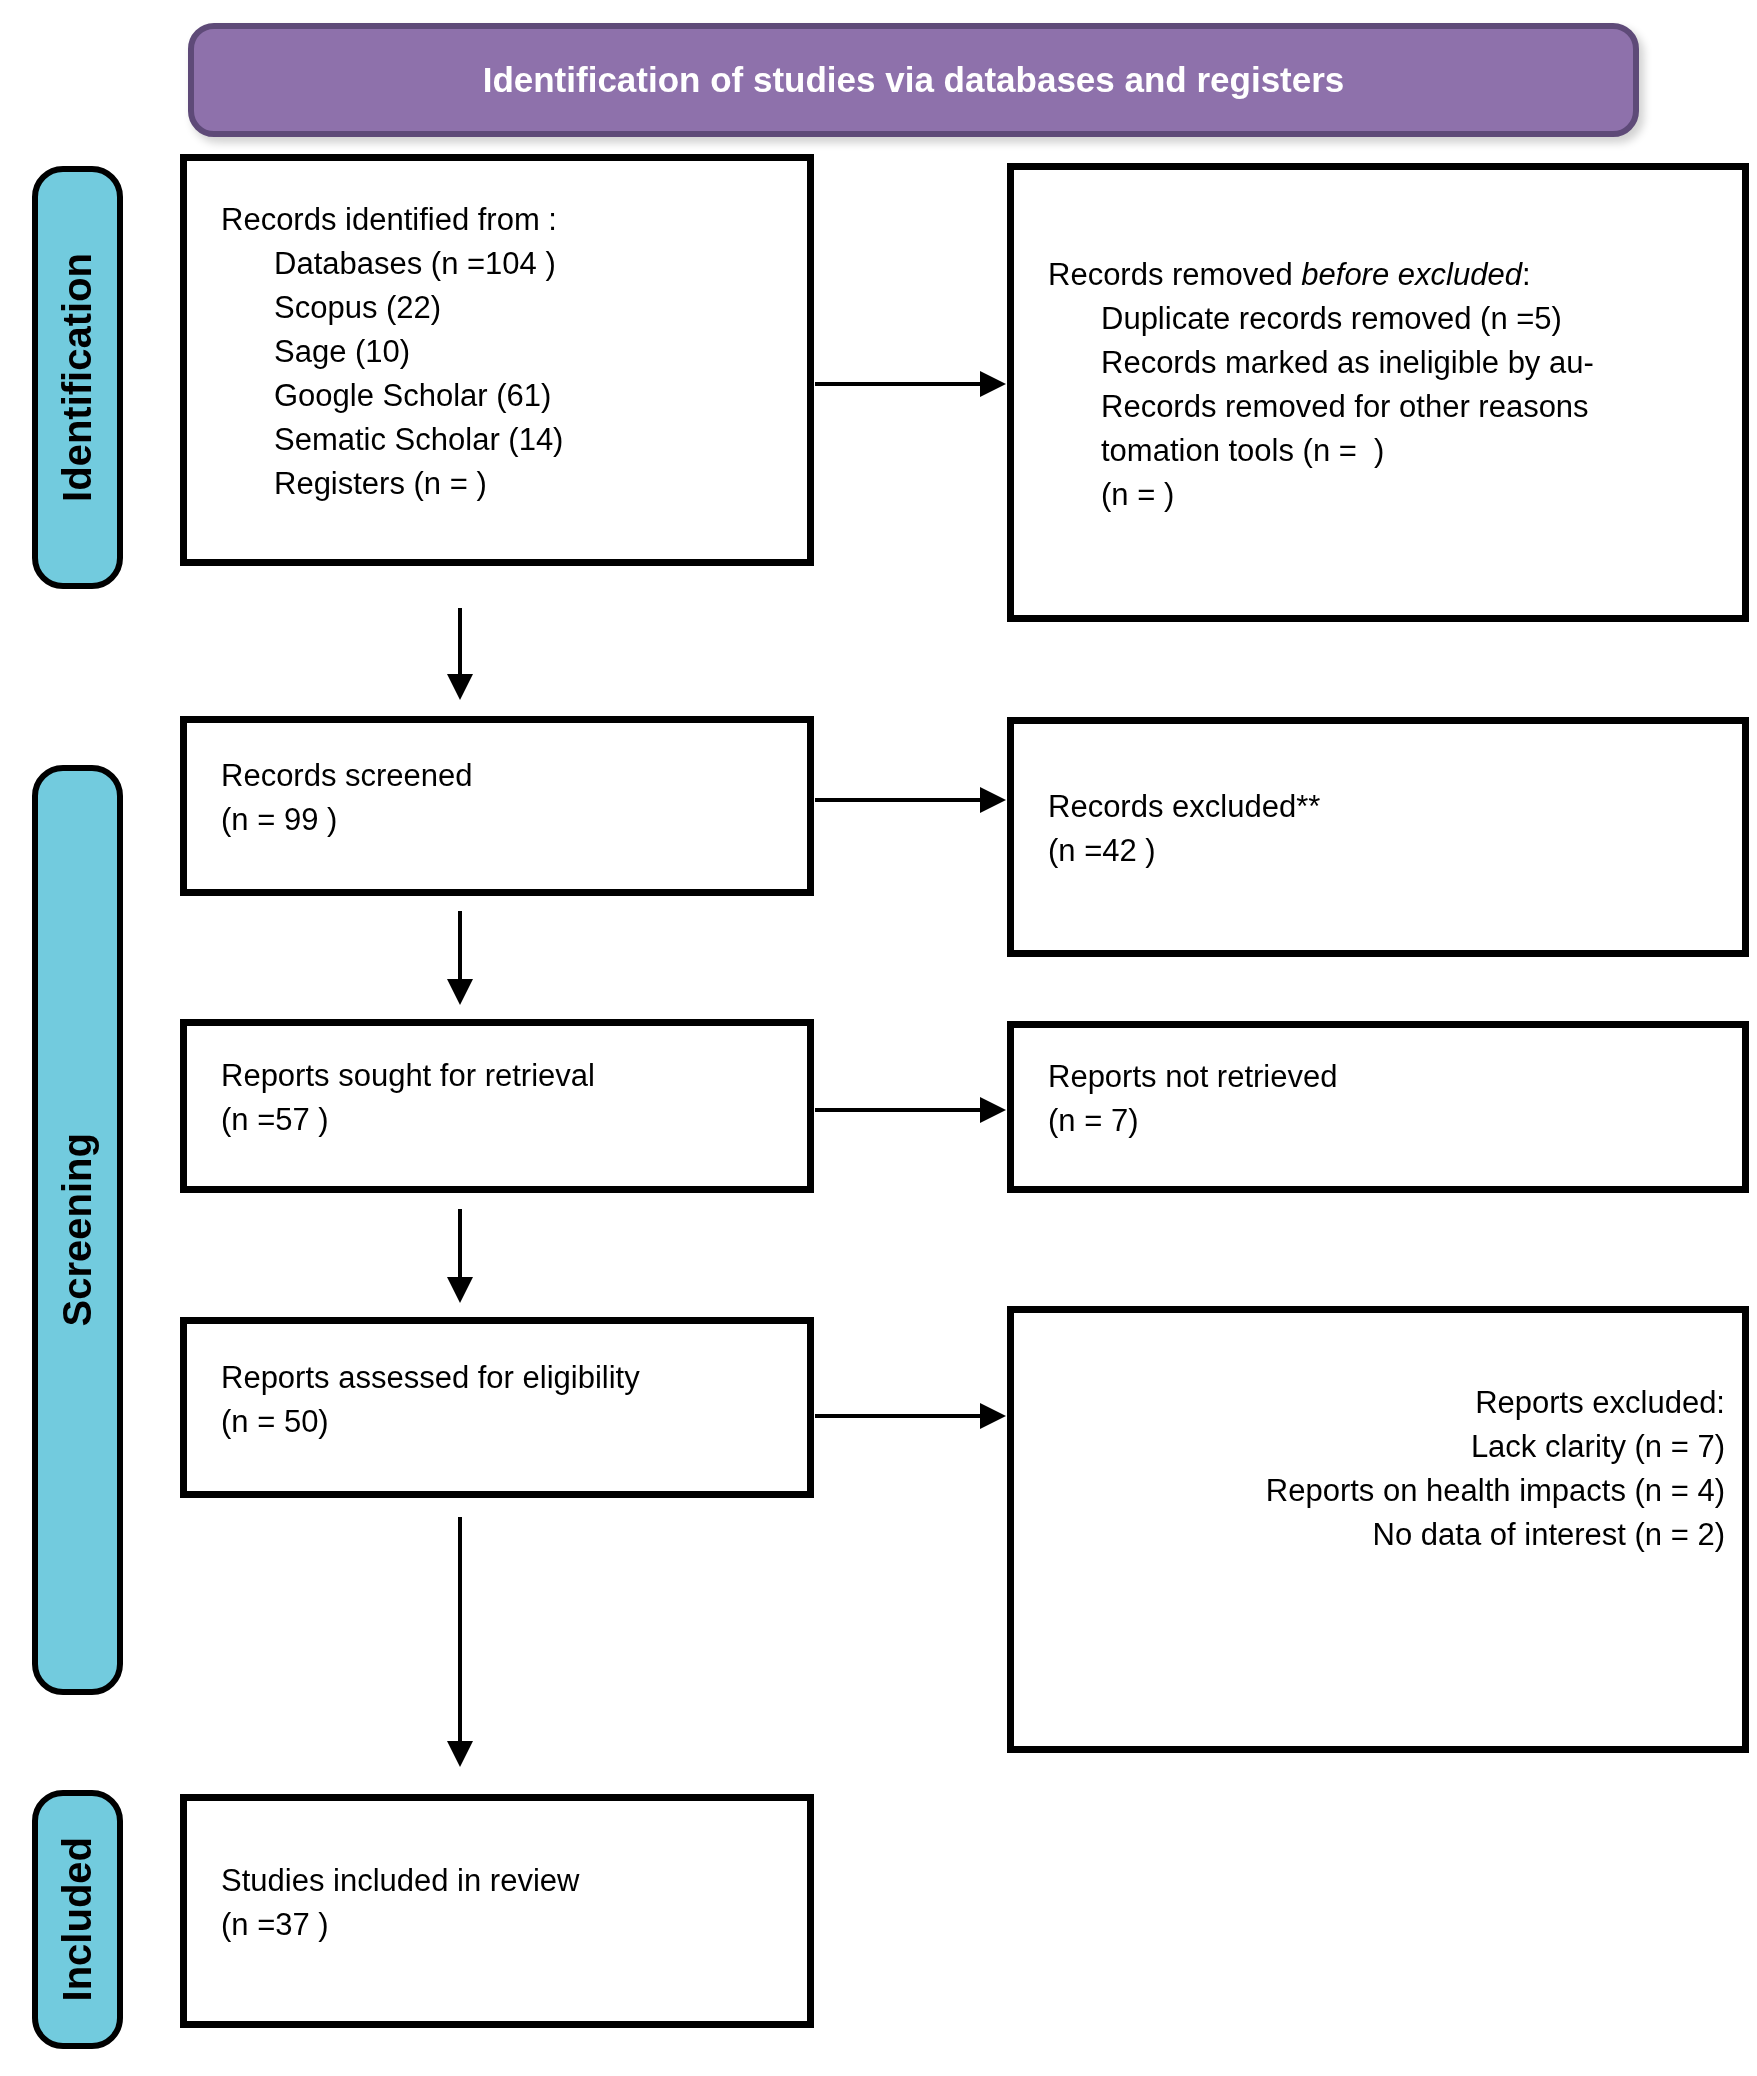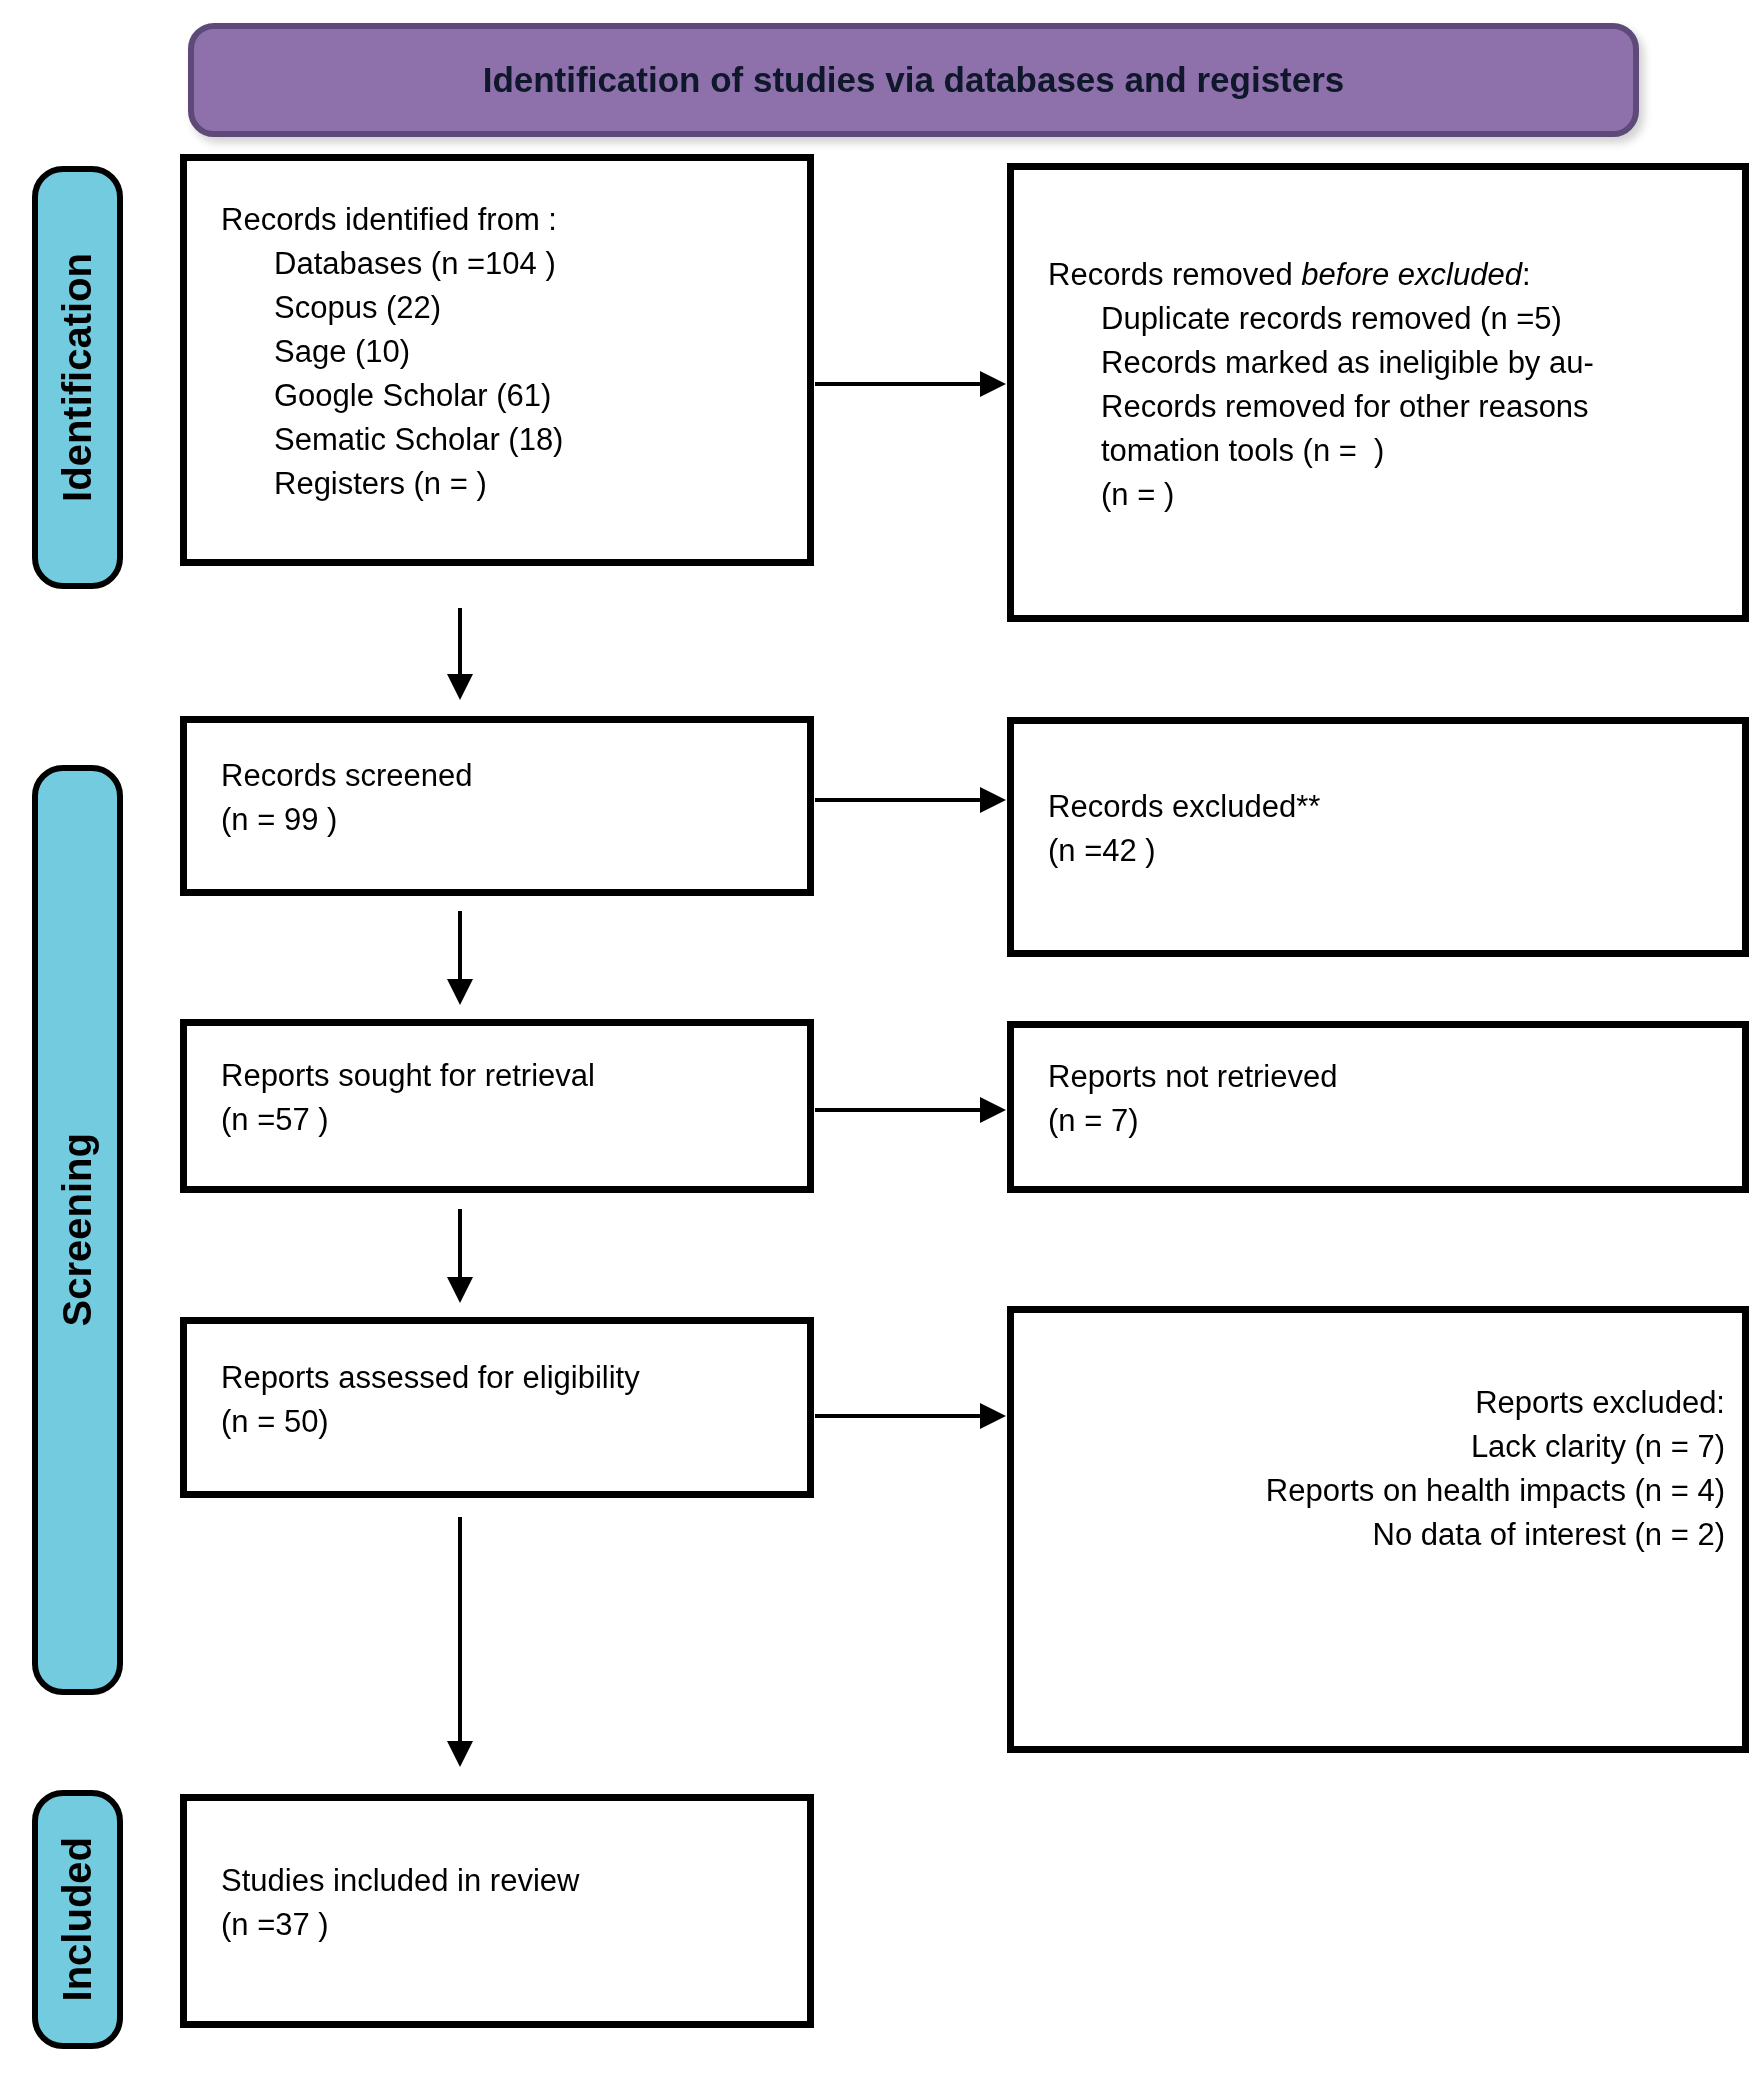--- a/index.html
+++ b/index.html
@@ -12,21 +12,21 @@
     color:#000;
   }
   
   .banner{
     position:absolute;left:188px;top:23px;width:1451px;height:114px;
     background:#8E71AB;border:6.8px solid #5E4A78;border-radius:26px;
     box-sizing:border-box;
     display:flex;align-items:center;justify-content:center;
     box-shadow:4.6px 5.7px 8px rgba(0,0,0,0.18);
   }
-  .banner .title{font-size:35px;font-weight:bold;color:#0f172a;}
+  .banner .title{font-size:35px;font-weight:bold;color:#ffffff;}
   
   .stage{
     position:absolute;left:32px;width:91px;
     background:#72CBDE;border:6.8px solid #000;border-radius:31px;
     box-sizing:border-box;
     display:flex;align-items:center;justify-content:center;
   }
   .stage .vtext{
     writing-mode:vertical-rl;transform:rotate(180deg);
     font-size:40px;font-weight:bold;white-space:nowrap;
@@ -80,21 +80,21 @@
     <span class="vtext">Included</span>
   </div>
 
   <div class="box" style="left:180px;top:154px;width:634px;height:412px;">
     <div class="box-inner">
       <div class="line">Records identified from :</div>
       <div class="line indent">Databases (n =104 )</div>
       <div class="line indent">Scopus (22)</div>
       <div class="line indent">Sage (10)</div>
       <div class="line indent">Google Scholar (61)</div>
-      <div class="line indent">Sematic Scholar (18)</div>
+      <div class="line indent">Sematic Scholar (14)</div>
       <div class="line indent">Registers (n = )</div>
     </div>
   </div>
 
   <div class="box" style="left:180px;top:716px;width:634px;height:180px;">
     <div class="box-inner">
       <div class="line">Records screened</div>
       <div class="line">(n = 99 )</div>
     </div>
   </div>

